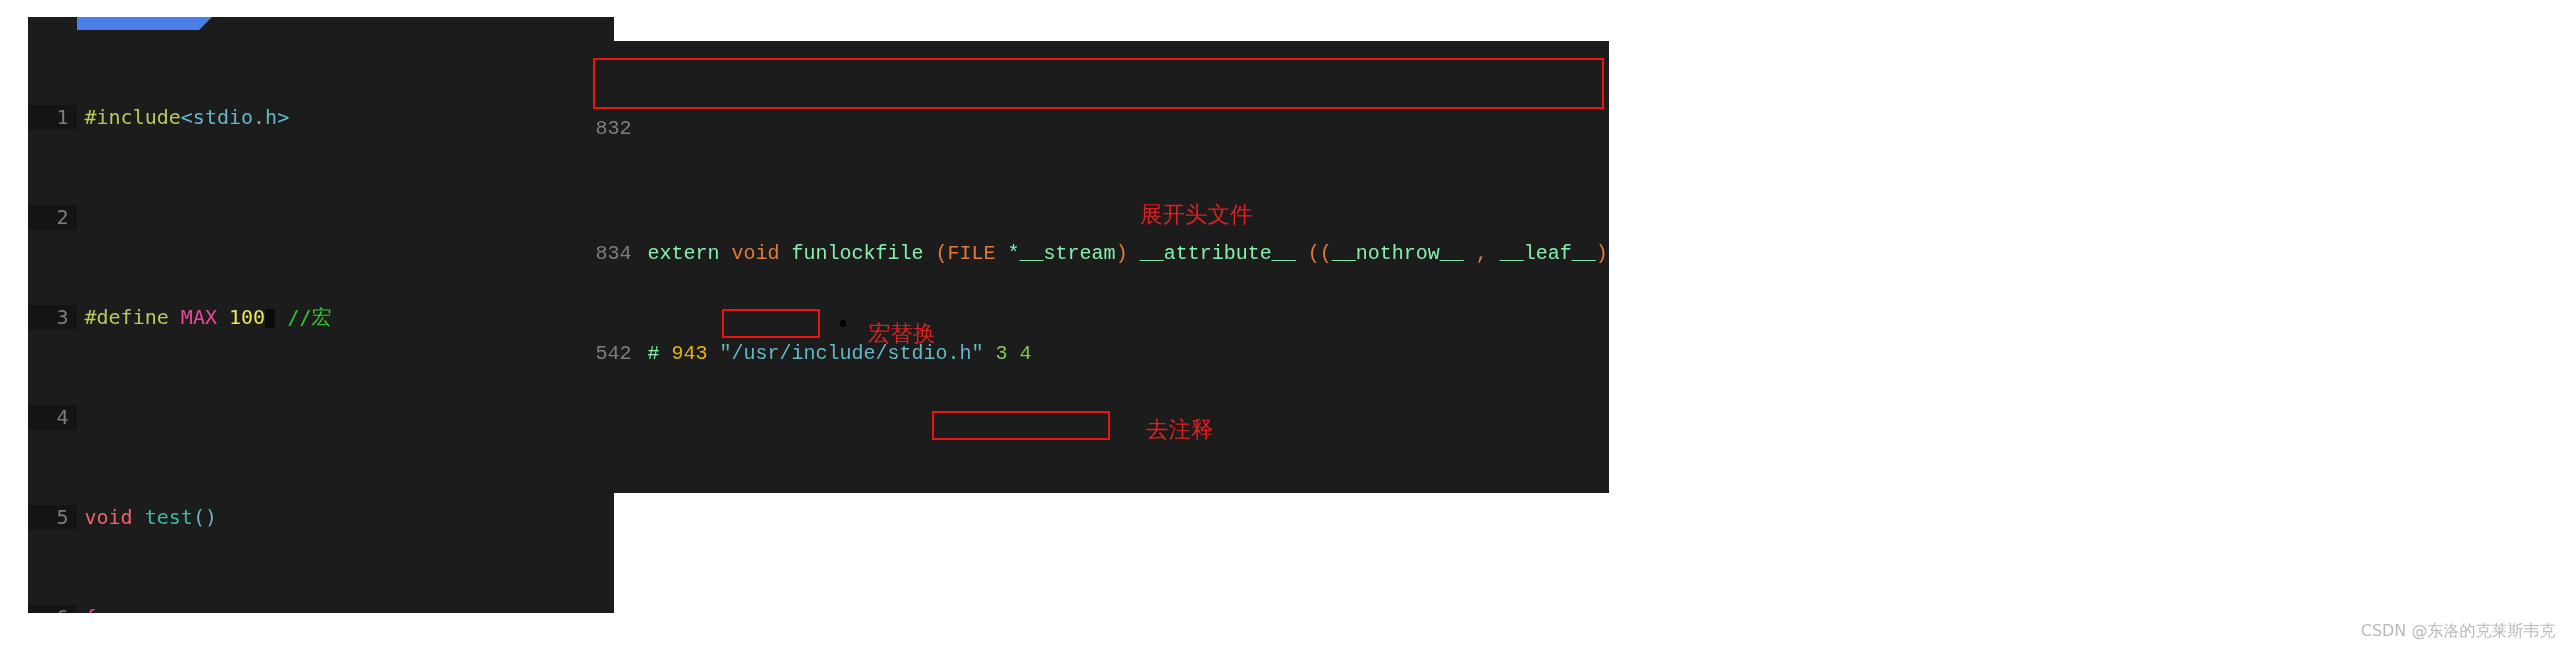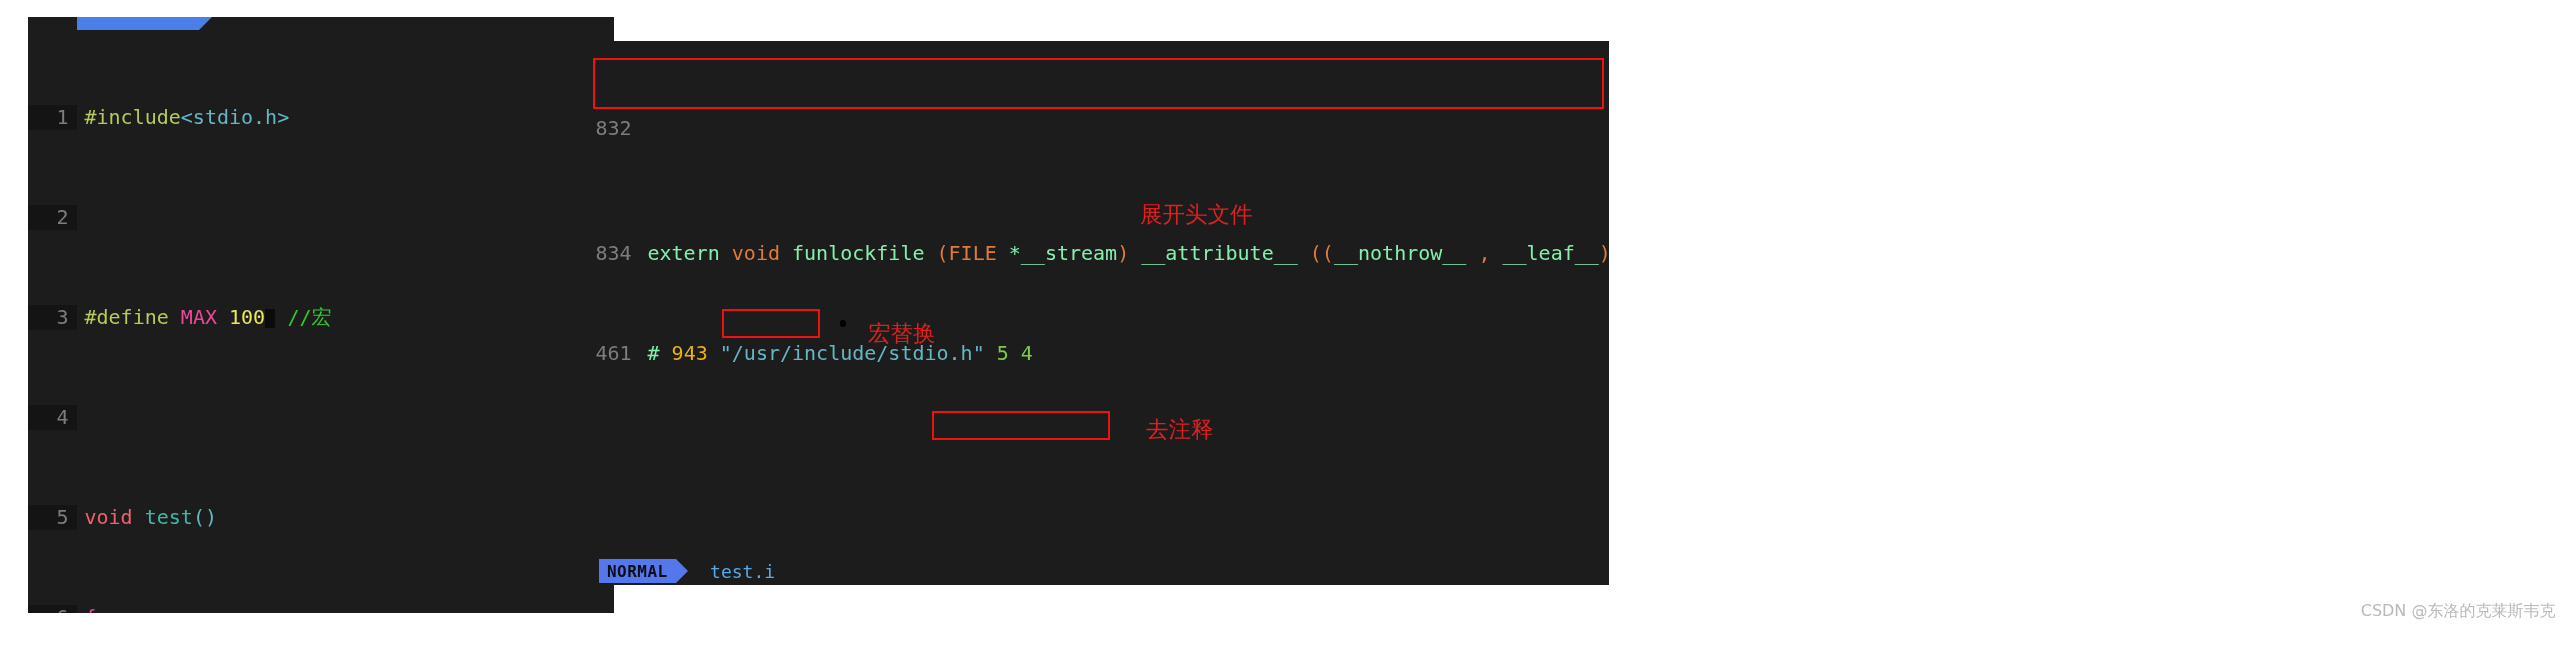--- a/index.html
+++ b/index.html
@@ -86,23 +86,24 @@
     background: #0b0b0b;
     vertical-align: -3.8px;
   }
 
   
   .pane-right {
     position: absolute;
     left: 591px;
     top: 41px;
     width: 1018px;
-    height: 544px;
+    height: 452px;
     background: #1c1c1c;
     overflow: hidden;
+    font-family: Liberation Mono, monospace;
   }
   .pane-right .ln { background: #1c1c1c; color: #7d7d7d; }
   .pane-right .code { top: 0; font-size: 20px; line-height: 25px; }
 
   
   .r-kw    { color: #e07b39; }   
   .r-num   { color: #eab308; }
   .r-plain { color: #86efac; }
   .r-str   { color: #63b8c8; }
   .r-green { color: #7ec94f; }
@@ -163,21 +164,21 @@
     position: absolute;
     width: 5.6px; height: 6.6px;
     background: #000;
     border-radius: 50%;
   }
 
   
   .watermark {
     position: absolute;
     right: 20.6px;
-    bottom: 24px;
+    bottom: 4px;
     color: #b9b9b9;
     font-family: "DejaVu Sans", "Liberation Sans", sans-serif;
     font-size: 16px;
     white-space: nowrap;
   }
 </style>
 </head>
 <body>
 
 <div class="pane-left">
@@ -261,22 +262,22 @@
       <span class="ln-txt"></span>
     </div>
 
 
     <div class="ln-row">
       <span class="ln">834</span>
       <span class="ln-txt"><span class="r-plain">extern </span><span class="r-kw">void</span><span class="r-plain"> funlockfile </span><span class="r-paren">(</span><span class="r-kw">FILE</span><span class="r-plain"> *</span><span class="r-plain">__stream</span><span class="r-paren">)</span><span class="r-plain"> __attribute__ </span><span class="r-paren">((</span><span class="r-plain">__nothrow__</span><span class="r-paren"> , </span><span class="r-plain">__leaf__</span><span class="r-paren">))</span></span>
     </div>
 
     <div class="ln-row">
-      <span class="ln">461</span>
-      <span class="ln-txt"><span class="r-plain"># </span><span class="r-num">943</span><span class="r-plain"> </span><span class="r-str">"/usr/include/stdio.h"</span><span class="r-plain"> </span><span class="r-green">5 4</span></span>
+      <span class="ln">542</span>
+      <span class="ln-txt"><span class="r-plain"># </span><span class="r-num">943</span><span class="r-plain"> </span><span class="r-str">"/usr/include/stdio.h"</span><span class="r-plain"> </span><span class="r-green">3 4</span></span>
     </div>
 
 
     
 
     
 
     
 
     
@@ -302,24 +303,20 @@
     
 
     
 
     
 
     
 
   </div>
 
-  <div class="statusbar">
-    <span class="mode-badge">NORMAL</span>
-    <span class="status-file">test.i</span>
-  </div>
 </div>
 
 <div class="redbox" style="left:593px; top:58px; width:1011px; height:51px;"></div>
 
 <div class="anno" style="left:1140px; top:199px;">展开头文件</div>
 
 <div class="redbox" style="left:722px; top:309px; width:98px; height:29px;"></div>
 <div class="dot-mark" style="left:840px; top:320px;"></div>
 <div class="anno" style="left:868px; top:318px;">宏替换</div>
 

